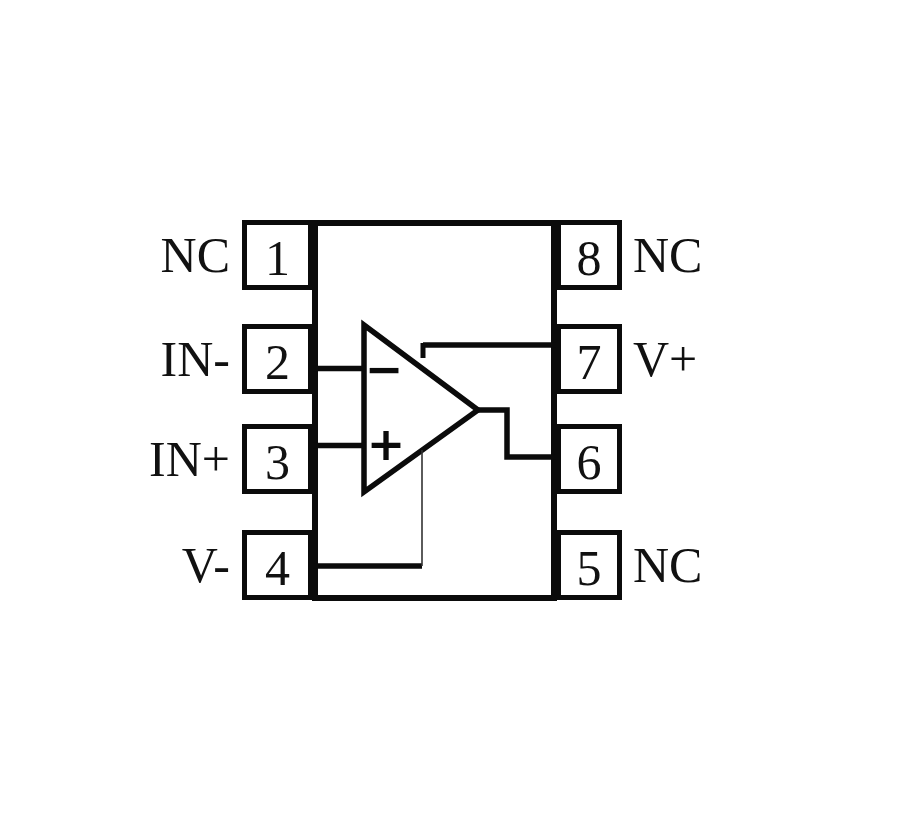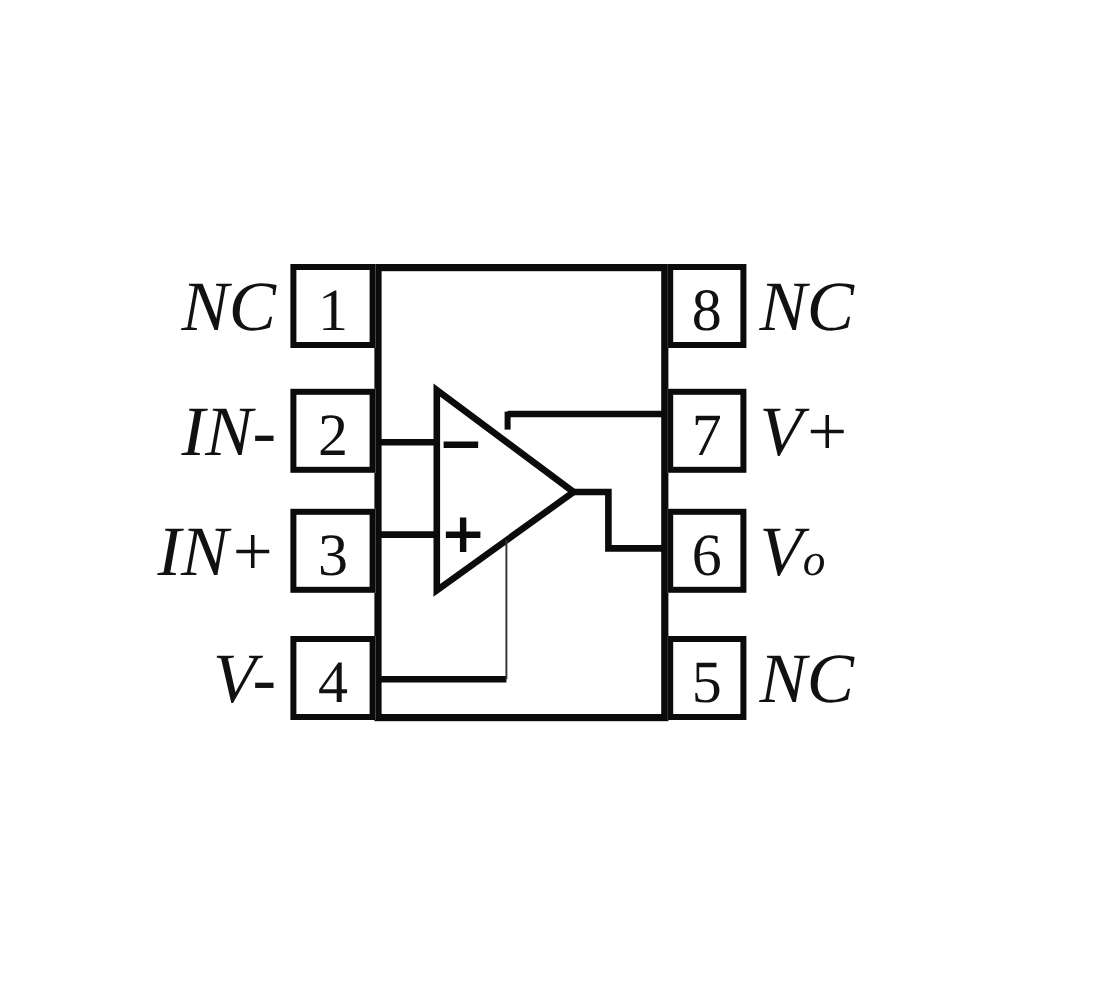--- a/index.html
+++ b/index.html
@@ -36,23 +36,22 @@
     font-size: 50px;
     padding-top: 5px;
     height: 70px;
   }
   .pin-box.left  { left: 242px; width: 71px; }
   .pin-box.right { left: 556px; width: 66px; }
   .pin-label {
     position: absolute;
     height: 70px;
     line-height: 70px;
-    font-size: 59px;
+    font-size: 50px;
     white-space: nowrap;
-    font-style: italic;
   }
   .pin-label.left  { left: 70px;  width: 160px; text-align: right; }
   .pin-label.right { left: 633px; width: 200px; text-align: left; }
   .sub { font-size: 0.64em; }
   .opamp-io-symbol {
     font-family: "DejaVu Sans", sans-serif;
     font-weight: bold;
     font-size: 46px;
     fill: #0b0b0b;
   }
@@ -122,20 +121,17 @@
   <div class="pin-label left" style="top:530px">
     <span>V-</span>
   </div>
 
   <div class="pin-label right" style="top:220px">
     <span>NC</span><span class="sub"></span>
   </div>
   <div class="pin-label right" style="top:324px">
     <span>V+</span><span class="sub"></span>
   </div>
-  <div class="pin-label right" style="top:424px">
-    <span>V</span><span class="sub">o</span>
-  </div>
   <div class="pin-label right" style="top:530px">
     <span>NC</span><span class="sub"></span>
   </div>
 
 </div>
 
 </body></html>

